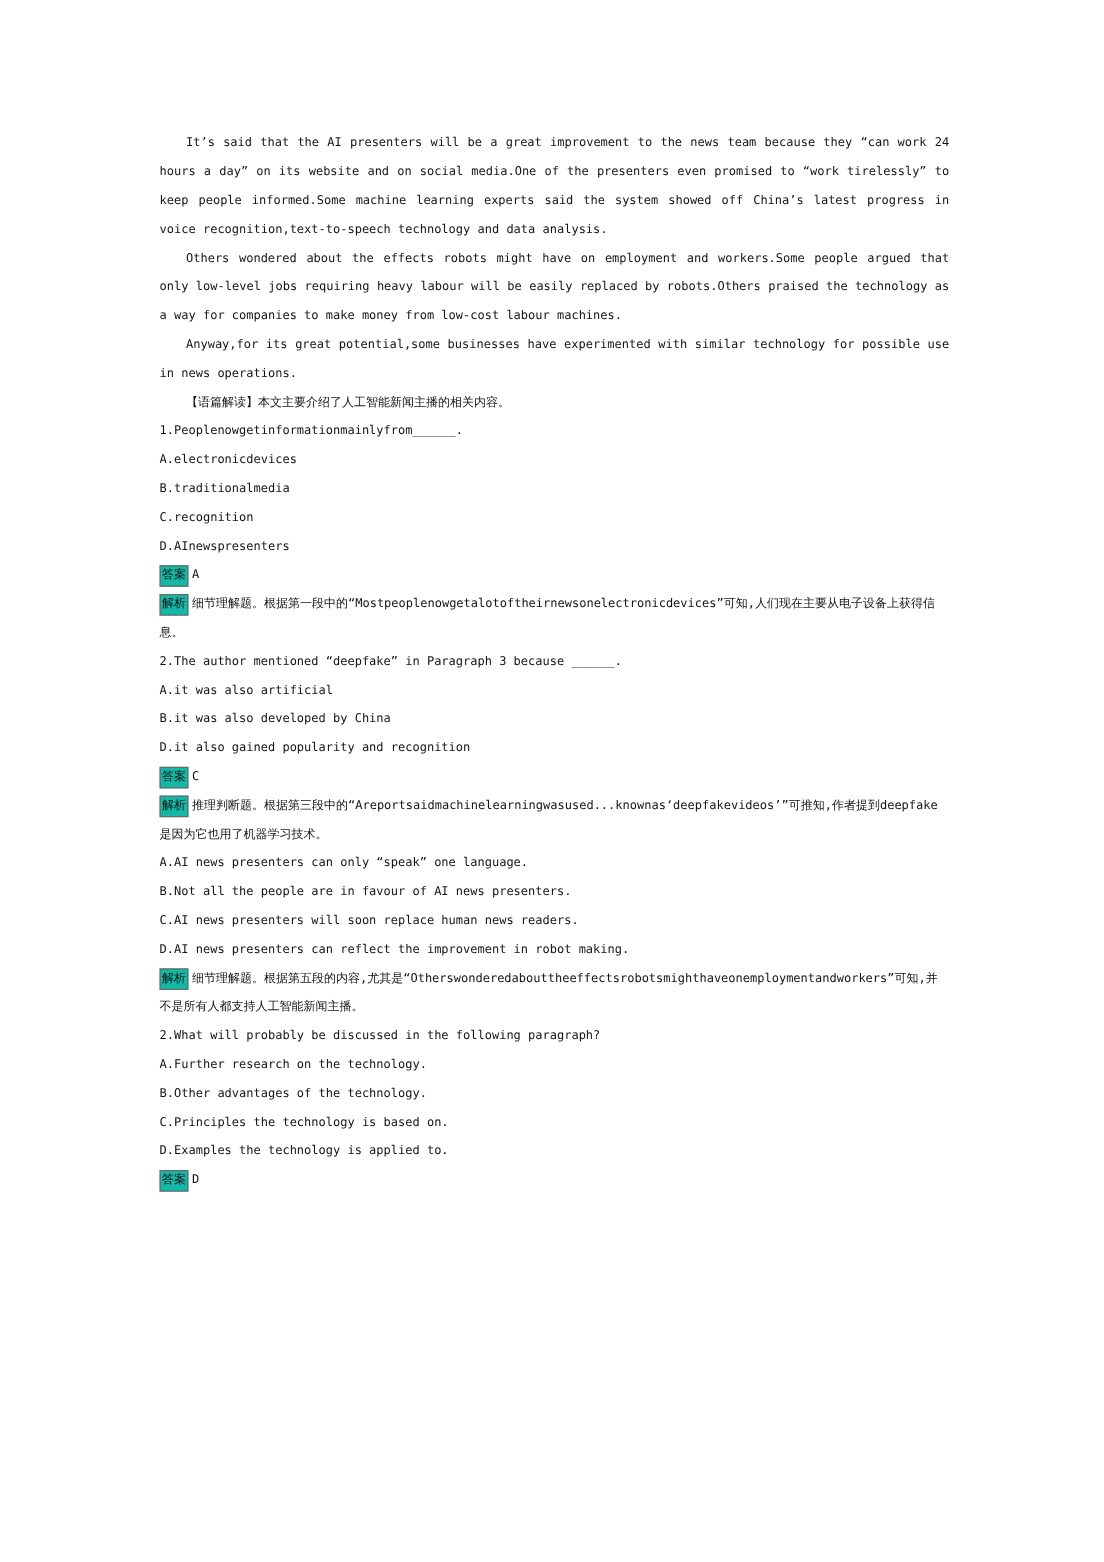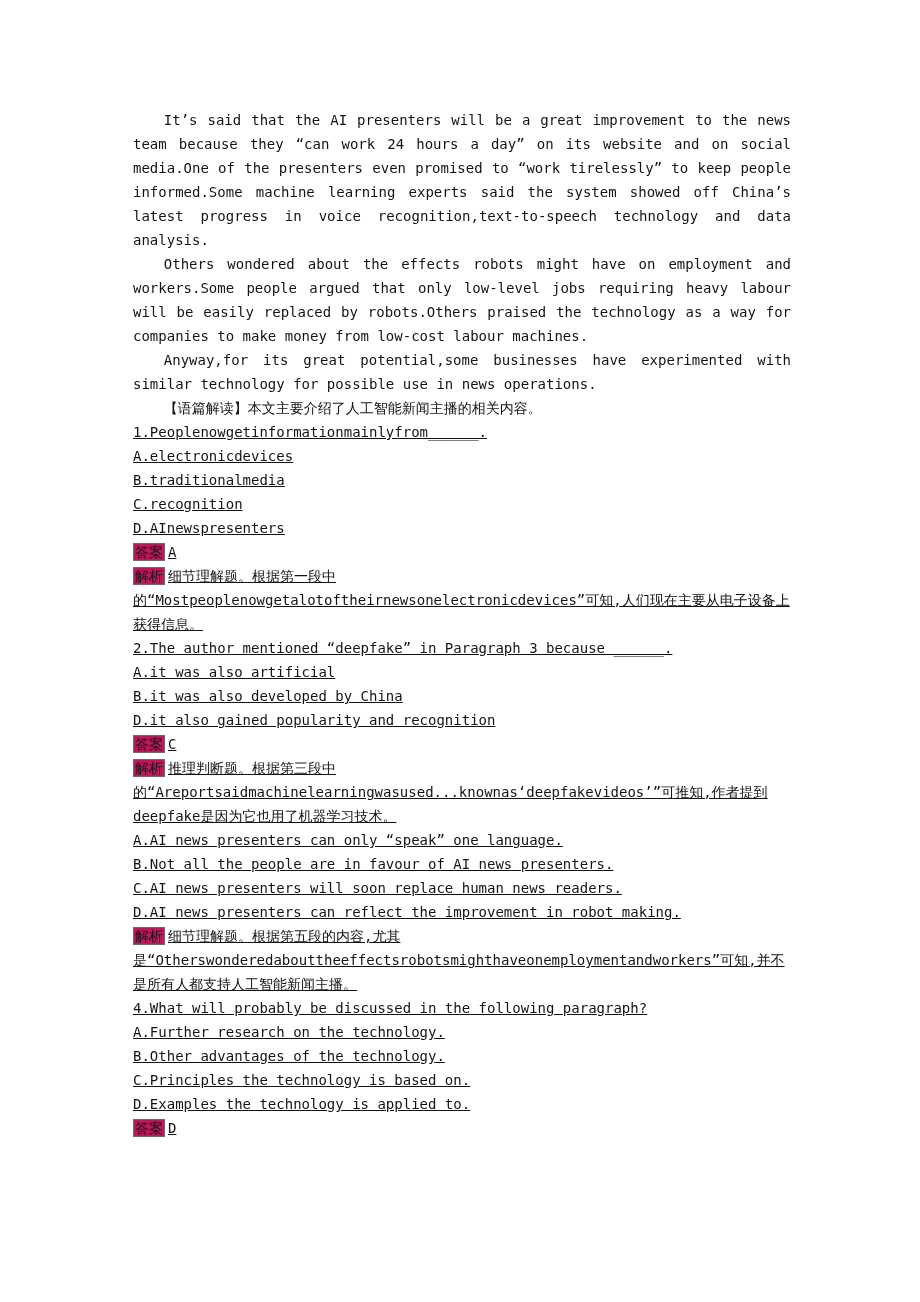--- a/index.html
+++ b/index.html
@@ -6,21 +6,21 @@
     margin: 0;
     padding: 0;
     background: #ffffff;
   }
   .page {
     position: relative;
     width: 920px;
     height: 1302px;
     background: #ffffff;
     font-family: "DejaVu Sans Mono", "Liberation Mono", monospace;
-    font-size: 14px;
+    font-size: 10px;
     line-height: 24px;
     color: #141414;
     overflow: hidden;
   }
   .content {
     position: absolute;
     left: 133px;
     top: 108px;
     width: 658px;
   }
@@ -31,26 +31,25 @@
     overflow-wrap: break-word;
   }
   .note {
     margin: 0;
     text-indent: 2.2em;
     overflow-wrap: break-word;
   }
   .line {
     overflow-wrap: break-word;
     white-space: normal;
-    text-decoration: underline;
   }
   .boxed {
     display: inline-block;
     border: 1px solid #6b6b6b;
-    background: #be185d;
+    background: #14b8a6;
     line-height: 16px;
     padding: 0 1px;
     margin-right: 3px;
     vertical-align: baseline;
     text-align: right;
   }
 </style>
 </head>
 <body>
 
@@ -83,21 +82,21 @@
 
     <div class="q">
       <div class="line">A.AI news presenters can only “speak” one language.</div>
       <div class="line">B.Not all the people are in favour of AI news presenters.</div>
       <div class="line">C.AI news presenters will soon replace human news readers.</div>
       <div class="line">D.AI news presenters can reflect the improvement in robot making.</div>
       <div class="line"><span class="boxed">解析</span><span>细节理解题。根据第五段的内容,尤其是“Otherswonderedabouttheeffectsrobotsmighthaveonemploymentandworkers”可知,并不是所有人都支持人工智能新闻主播。</span></div>
     </div>
 
     <div class="q">
-      <div class="line">4.What will probably be discussed in the following paragraph?</div>
+      <div class="line">2.What will probably be discussed in the following paragraph?</div>
       <div class="line">A.Further research on the technology.</div>
       <div class="line">B.Other advantages of the technology.</div>
       <div class="line">C.Principles the technology is based on.</div>
       <div class="line">D.Examples the technology is applied to.</div>
       <div class="line"><span class="boxed">答案</span><span>D</span></div>
     </div>
 
   </div>
 </div>
 

